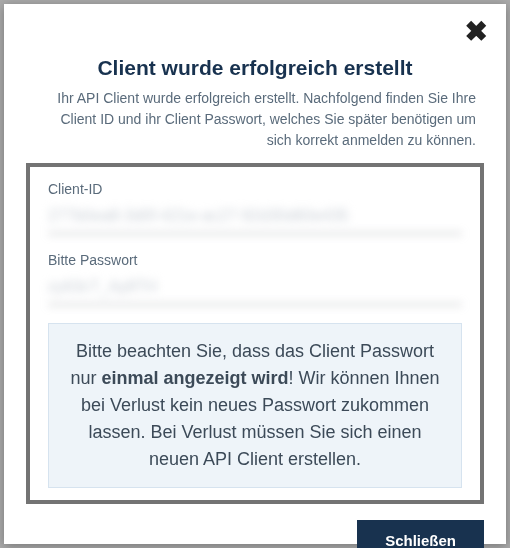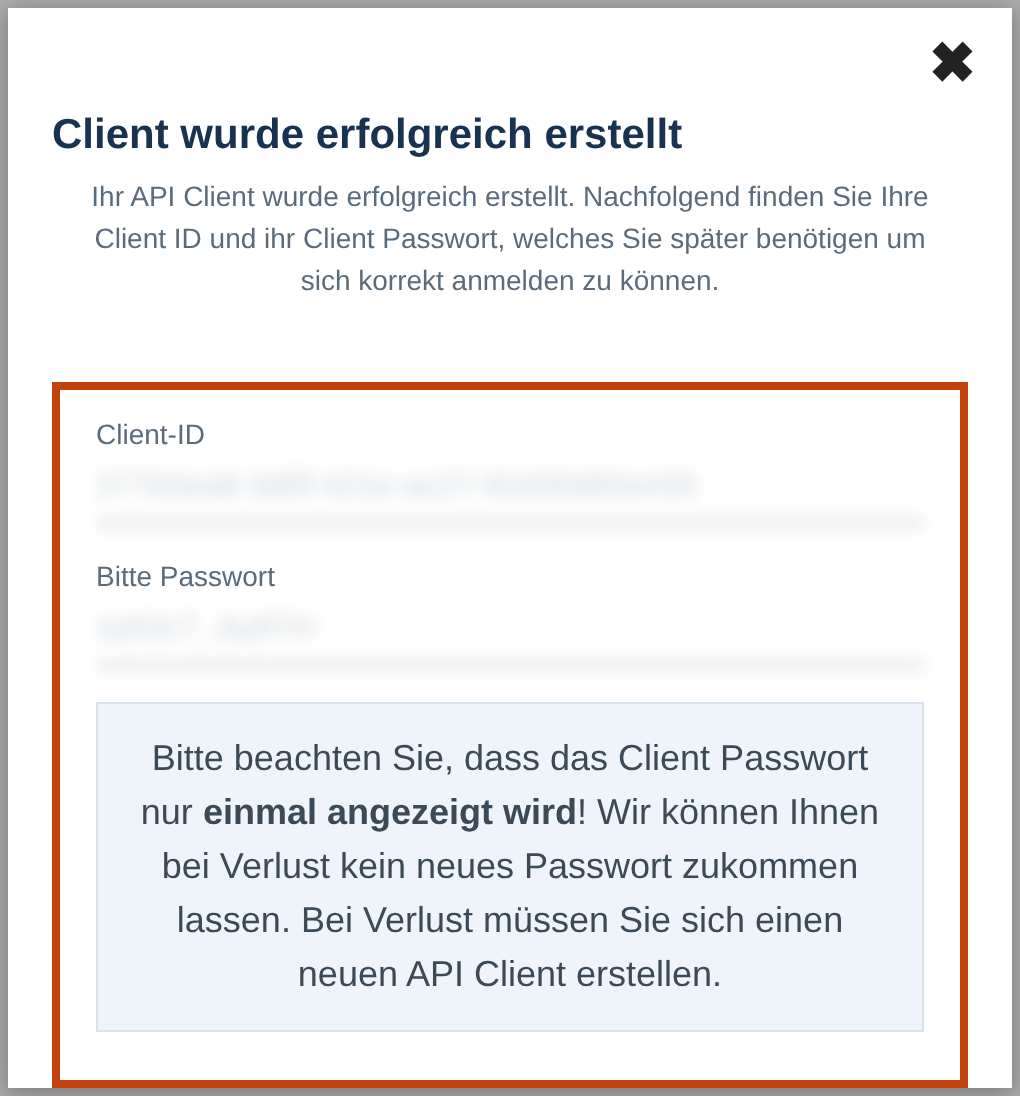--- a/index.html
+++ b/index.html
@@ -27,38 +27,38 @@
       position: absolute;
       top: 14px;
       right: 18px;
       font-size: 28px;
       font-weight: bold;
       color: #222;
       cursor: pointer;
       line-height: 1;
     }
     .title {
-      text-align: left;
+      text-align: center;
       font-size: 21px;
       font-weight: 600;
       color: #18324f;
       margin-top: 34px;
       margin-bottom: 8px;
     }
     .subtitle {
-      text-align: center;
+      text-align: right;
       font-size: 14px;
       color: #5a6b7b;
       line-height: 1.5;
-      margin-bottom: 40px;
+      margin-bottom: 12px;
       padding: 0 8px;
     }
     .highlight-box {
-      border: 4px solid #c2410c;
-      padding: 14px 18px 24px 18px;
+      border: 4px solid #737373;
+      padding: 14px 18px 12px 18px;
     }
     .field-label {
       font-size: 14px;
       color: #5a6b7b;
       margin-bottom: 4px;
     }
     .field-value {
       font-size: 16px;
       color: #c9cfd6;
       padding: 6px 0 8px 0;

